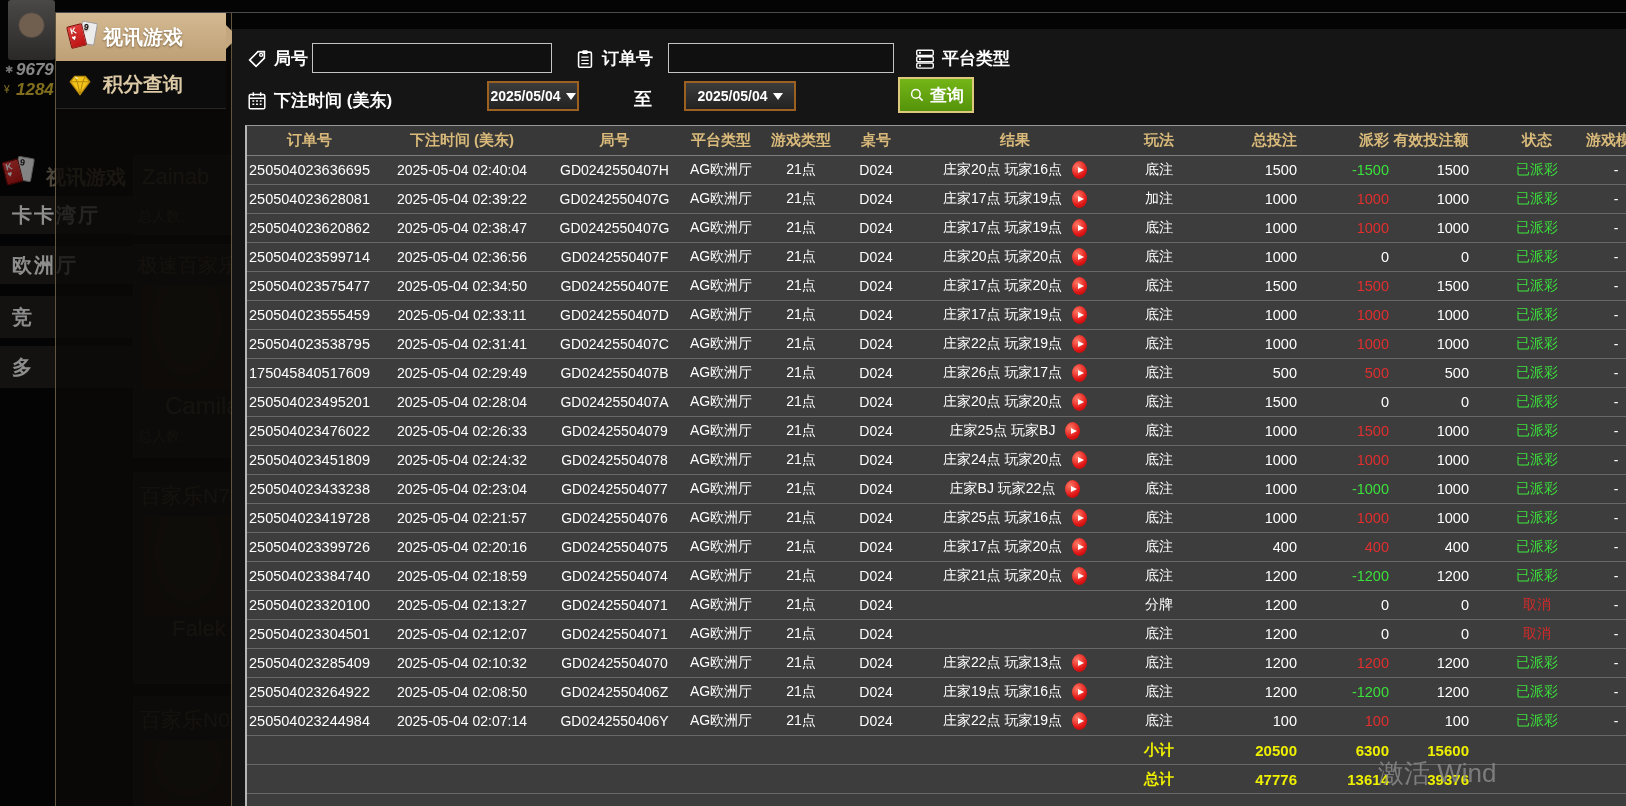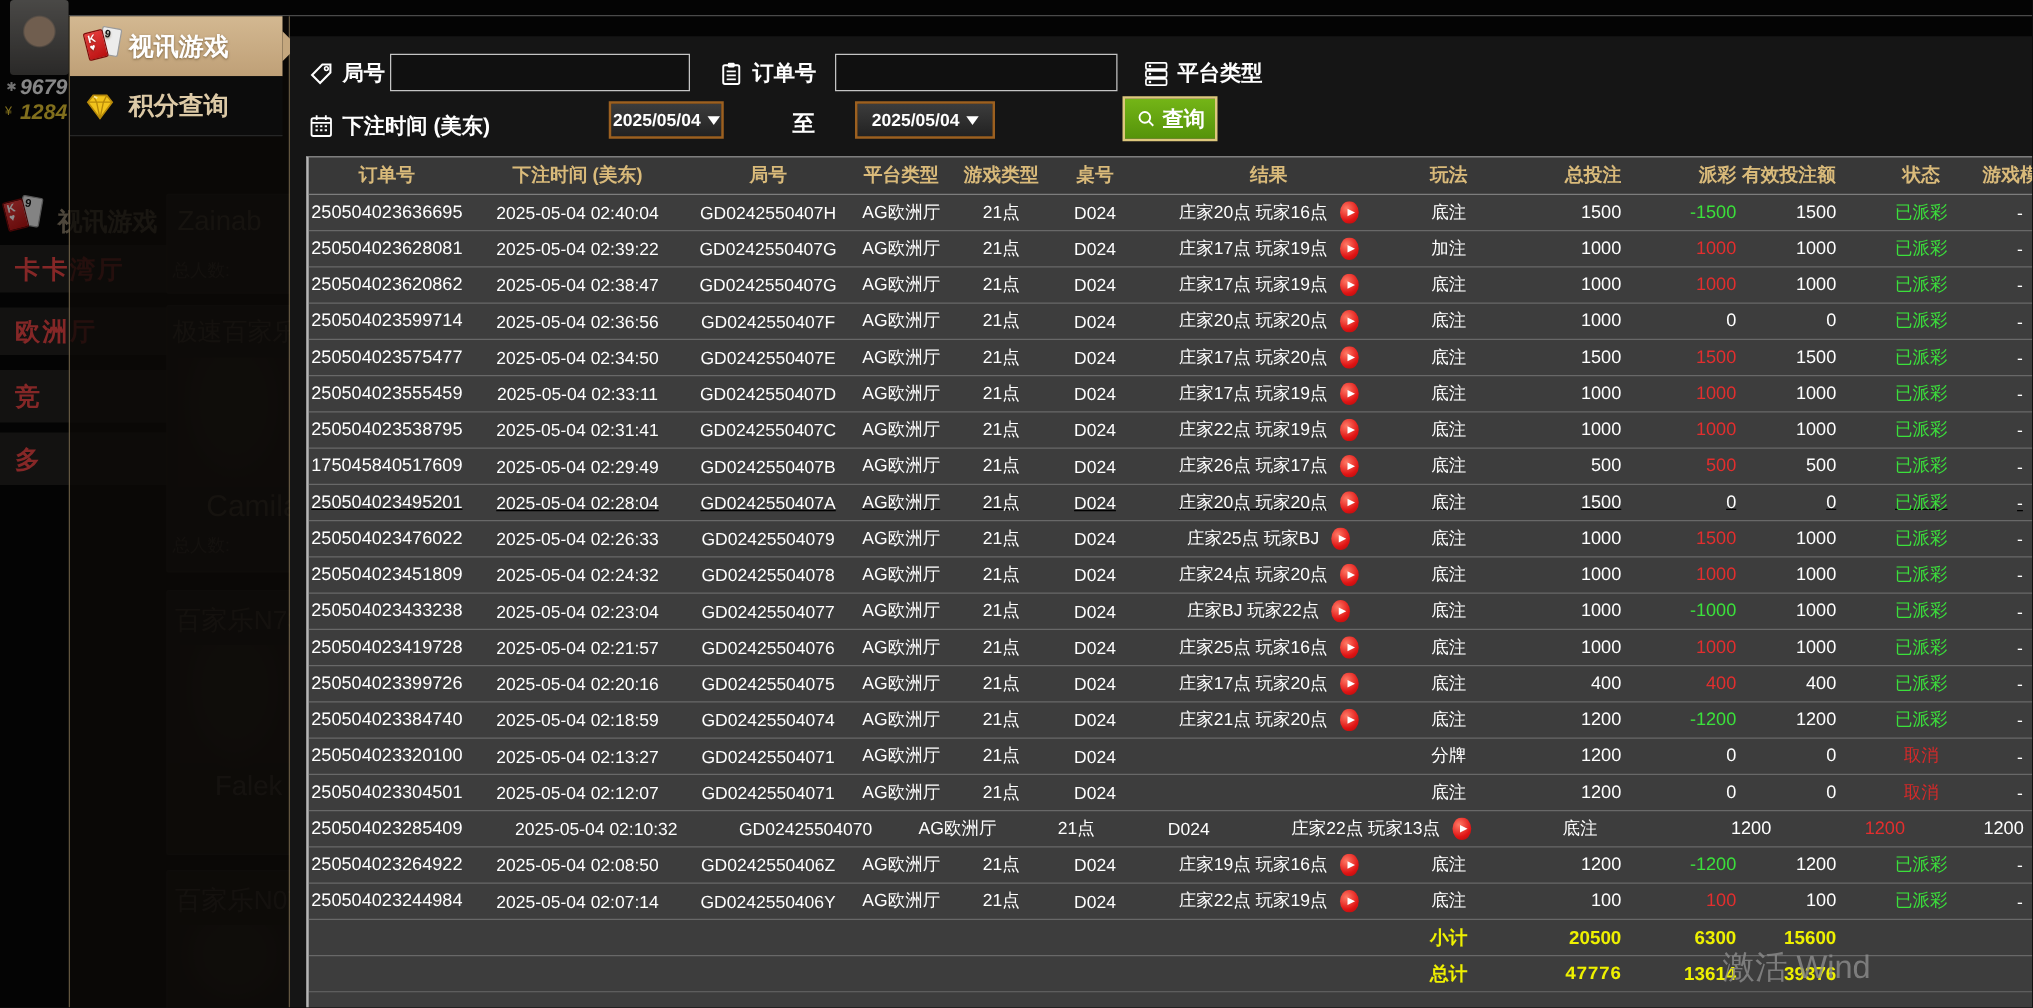--- a/index.html
+++ b/index.html
@@ -8,21 +8,21 @@
 
   
   .bg-layer{position:absolute;inset:0;}
   .avatar{position:absolute;left:8px;top:0;width:47px;height:60px;border-radius:3px;
     background:radial-gradient(ellipse 55% 42% at 50% 42%, #c9a88d 0 45%, rgba(0,0,0,0) 52%),
                linear-gradient(180deg,#83817d,#4a4846);}
   .stat{position:absolute;font-weight:bold;font-style:italic;}
   .stat-points{left:16px;top:60px;color:#f2f2f2;font-size:17px;}
   .stat-credit{left:16px;top:80px;color:#e8c832;font-size:17px;}
   .stat-ico{position:absolute;font-size:10px;color:#cfcfcf;}
-  .lobby-tab{position:absolute;left:0;width:170px;background:#201e1c;color:#ef4444;
+  .lobby-tab{position:absolute;left:0;width:170px;background:#201e1c;color:#ffffff;
     font-size:20px;font-weight:bold;letter-spacing:2px;display:flex;align-items:center;padding-left:12px;box-sizing:border-box;}
   .ghost{position:absolute;color:#6b6257;}
   .ghost-card{position:absolute;background:#1d1a18;border:1px solid #2a2624;border-radius:2px;}
   .ghost-photo{position:absolute;background:radial-gradient(ellipse at 50% 35%, #332c28 0 40%, #221e1c 70%);}
   .lobby-cards{position:absolute;left:2px;top:156px;width:44px;height:36px;}
   
   .cards-ico{position:relative;width:40px;height:34px;display:inline-block;}
   .cards-ico .card{position:absolute;width:17px;height:24px;border-radius:2px;
     font-size:9px;font-weight:bold;line-height:10px;padding-left:2px;box-sizing:border-box;}
   .cards-ico .card-back{left:14px;top:1px;background:#ececec;color:#111;transform:rotate(10deg);
@@ -388,21 +388,21 @@
                 <span class="play-btn"></span>
               </span>
             </div>
             <div class="cell al-c">底注</div>
             <div class="cell al-r num" style="padding-right: 6px;">500</div>
             <div class="cell al-r num pos" style="padding-right: 4px;">500</div>
             <div class="cell al-r num" style="padding-right: 24px;">500</div>
             <div class="cell al-c st-paid">已派彩</div>
             <div class="cell al-c">-</div>
           </div>
-          <div class="trow tr" style="grid-template-columns: 125px 180px 125px 88px 72px 78px 200px 88px 100px 90px 100px 88px 70px; text-decoration: underline;">
+          <div class="trow tr" style="grid-template-columns: 125px 180px 125px 88px 72px 78px 200px 88px 100px 90px 100px 88px 70px;">
             <div class="cell al-c num">250504023495201</div>
             <div class="cell al-c">2025-05-04 02:28:04</div>
             <div class="cell al-c">GD0242550407A</div>
             <div class="cell al-c">AG欧洲厅</div>
             <div class="cell al-c">21点</div>
             <div class="cell al-c">D024</div>
             <div class="cell al-c">
               <span class="res-wrap">
                 <span>庄家20点 玩家20点</span>
                 <span class="play-btn"></span>
@@ -562,21 +562,21 @@
             <div class="cell al-c">
               <span class="res-wrap"></span>
             </div>
             <div class="cell al-c">底注</div>
             <div class="cell al-r num" style="padding-right: 6px;">1200</div>
             <div class="cell al-r num zero" style="padding-right: 4px;">0</div>
             <div class="cell al-r num" style="padding-right: 24px;">0</div>
             <div class="cell al-c st-cancel">取消</div>
             <div class="cell al-c">-</div>
           </div>
-          <div class="trow tr" style="grid-template-columns: 125px 180px 125px 88px 72px 78px 200px 88px 100px 90px 100px 88px 70px; gap: 15px;">
+          <div class="trow tr" style="grid-template-columns: 125px 180px 125px 88px 72px 78px 200px 88px 100px 90px 100px 88px 70px;">
             <div class="cell al-c num">250504023285409</div>
             <div class="cell al-c">2025-05-04 02:10:32</div>
             <div class="cell al-c">GD02425504070</div>
             <div class="cell al-c">AG欧洲厅</div>
             <div class="cell al-c">21点</div>
             <div class="cell al-c">D024</div>
             <div class="cell al-c">
               <span class="res-wrap">
                 <span>庄家22点 玩家13点</span>
                 <span class="play-btn"></span>
@@ -646,21 +646,21 @@
           </div>
           <div class="trow tr" style="grid-template-columns: 125px 180px 125px 88px 72px 78px 200px 88px 100px 90px 100px 88px 70px;">
             <div class="cell al-c"></div>
             <div class="cell al-c"></div>
             <div class="cell al-c"></div>
             <div class="cell al-c"></div>
             <div class="cell al-c"></div>
             <div class="cell al-c"></div>
             <div class="cell al-c"></div>
             <div class="cell al-c sum-label">总计</div>
-            <div class="cell al-r sum-val" style="padding-right: 6px; font-family: Liberation Mono, monospace;">47776</div>
+            <div class="cell al-r sum-val" style="padding-right: 6px;">47776</div>
             <div class="cell al-r sum-val" style="padding-right: 4px;">13614</div>
             <div class="cell al-r sum-val" style="padding-right: 24px;">39376</div>
             <div class="cell al-c"></div>
             <div class="cell al-c"></div>
           </div>
           <div class="filler" style="height: 20px;"></div>
         </div>
 
       <div class="hscroll"></div>
     </div>

